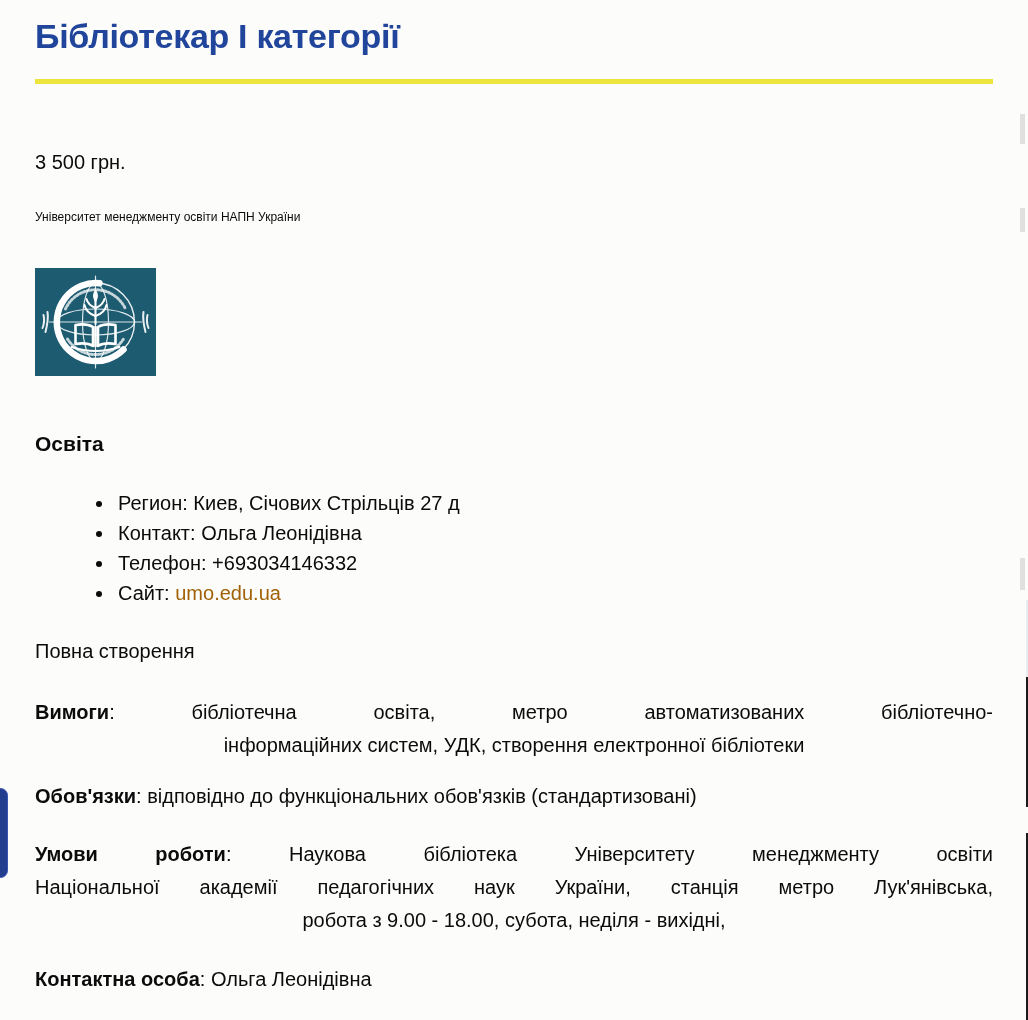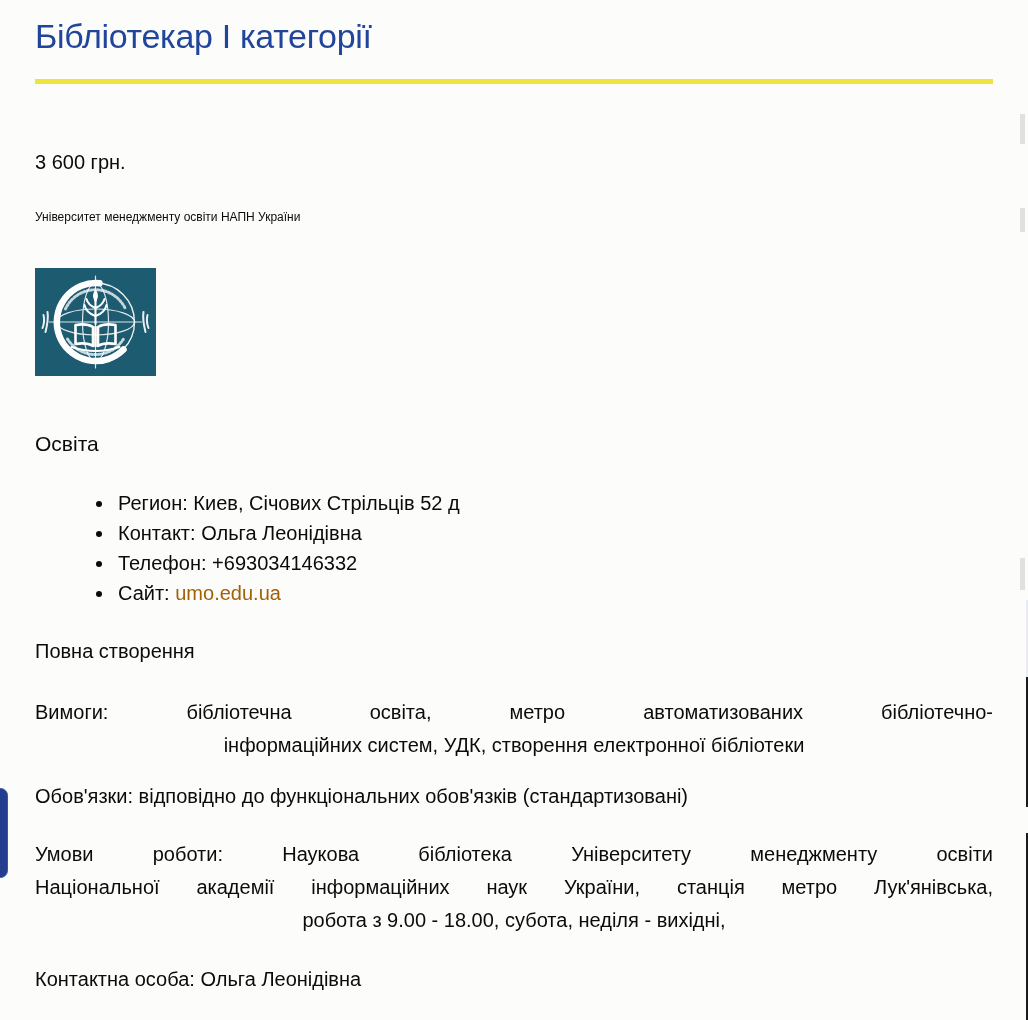--- a/index.html
+++ b/index.html
@@ -4,34 +4,34 @@
 <style>
   html,body{margin:0;padding:0}
   body{
     width:1028px;height:1020px;overflow:hidden;position:relative;
     background:#fcfcfb;color:#0b0b0b;
     font-family:"Liberation Sans","DejaVu Sans",sans-serif;
     -webkit-font-smoothing:antialiased;
   }
   .content{padding:0 35px;position:relative}
   .page-title{
-    margin:14px 0 0;font-size:34px;line-height:44px;font-weight:400;
+    margin:14px 0 0;font-size:34px;line-height:44px;font-weight:700;
     color:#20459B;letter-spacing:-0.3px;
   }
   .title-divider{height:5px;background:#EDE53D;margin-top:21px;border:0}
   .salary{margin-top:67px;font-size:20px;line-height:22px}
   .org{margin-top:33px;font-size:12px;line-height:22px}
   .logo-box{margin-top:40px;width:121px;height:108px;display:block}
-  .section-heading{margin:56px 0 0;font-size:21px;line-height:24px;font-weight:400}
+  .section-heading{margin:56px 0 0;font-size:21px;line-height:24px;font-weight:700}
   ul.details{margin:32px 0 0;padding:0 0 0 80px;font-size:20px}
   ul.details li{line-height:30px;padding-left:3px}
   .weblink{color:#a16207;text-decoration:none;cursor:pointer}
   .employment{margin-top:32px;font-size:20px;line-height:22px}
   .jpara{font-size:20px;line-height:33px}
-  .jpara .b{font-weight:400}
+  .jpara .b{font-weight:700}
   .m-req{margin-top:34px}
   .m-dut{margin-top:18px}
   .m-cond{margin-top:25px}
   .m-cont{margin-top:26px}
   .jline{text-align:justify;text-align-last:justify}
   .lline{text-align:center}
   
   .left-pill{
     position:absolute;left:-7px;top:788px;width:15px;height:90px;
     background:#233D8F;border-radius:10px;border:1px solid #3a55b0;box-sizing:border-box;
@@ -48,21 +48,21 @@
 </style>
 </head>
 <body>
 
 <div class="content">
 
   <h1 class="page-title">Бібліотекар І категорії</h1>
 
   <div class="title-divider"></div>
 
-  <div class="salary">3 600 грн.</div>
+  <div class="salary">3 500 грн.</div>
 
   <div class="org">Університет менеджменту освіти НАПН України</div>
 
   <svg class="logo-box" viewBox="0 0 121 108" xmlns="http://www.w3.org/2000/svg" aria-hidden="true">
     <rect x="0" y="0" width="121" height="108" fill="#1D5B71"></rect>
     <g transform="translate(60.5,54)" stroke="#ffffff" fill="none" stroke-linecap="round">
 
       <circle r="39" stroke-width="1.4" opacity="0.9"></circle>
 
       <path d="M 4,-38.8 A 39,39 0 1 0 28,27.5" stroke-width="6.5"></path>
@@ -101,21 +101,21 @@
         <path d="M 50,10 C 48,2 47,-4 48,-10"></path>
         <path d="M 53,6 C 51,1 51,-3 52,-7"></path>
       </g>
     </g>
   </svg>
 
   <h2 class="section-heading">Освіта</h2>
 
   <ul class="details">
     <li>
-      <span>Регион: Киев, Січових Стрільців 52 д</span>
+      <span>Регион: Киев, Січових Стрільців 27 д</span>
     </li>
     <li>
       <span>Контакт: Ольга Леонідівна</span>
     </li>
     <li>
       <span>Телефон: +693034146332</span>
     </li>
     <li>
       <span>Сайт: </span><a class="weblink">umo.edu.ua</a>
     </li>
@@ -131,21 +131,21 @@
   </div>
 
   <div class="jpara m-dut">
     <span class="b">Обов'язки</span><span>: відповідно до функціональних обов'язків (стандартизовані)</span>
   </div>
 
   <div class="jpara m-cond">
     <div class="jline">
       <span class="b">Умови роботи</span><span>: Наукова бібліотека Університету менеджменту освіти</span>
     </div>
-    <div class="jline">Національної академії інформаційних наук України, станція метро Лук'янівська,</div>
+    <div class="jline">Національної академії педагогічних наук України, станція метро Лук'янівська,</div>
     <div class="lline">робота з 9.00 - 18.00, субота, неділя - вихідні,</div>
   </div>
 
   <div class="jpara m-cont">
     <span class="b">Контактна особа</span><span>: Ольга Леонідівна</span>
   </div>
 
 </div>
 
 <div class="left-pill"></div>

